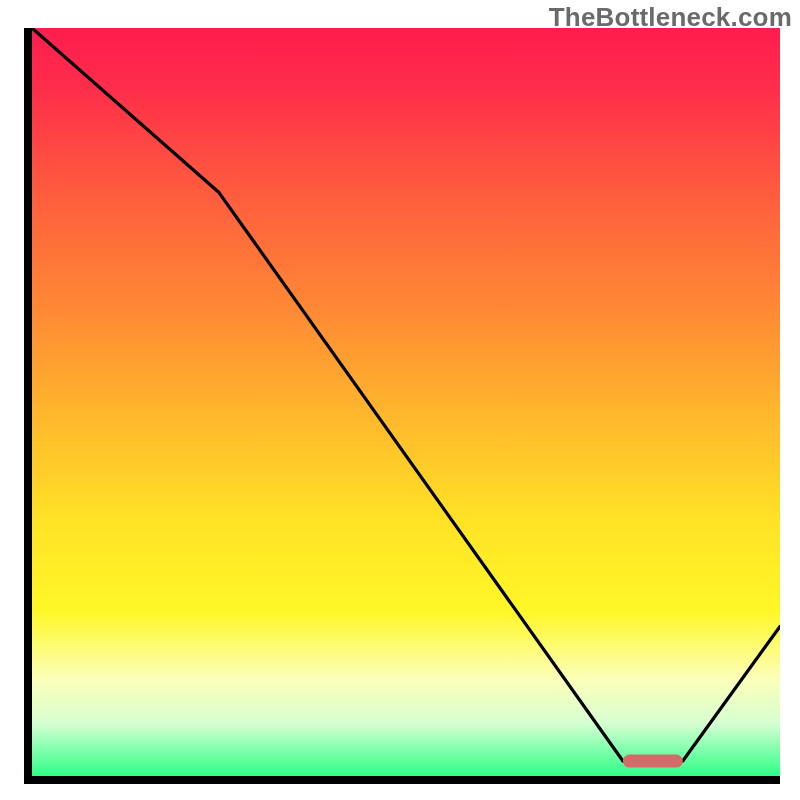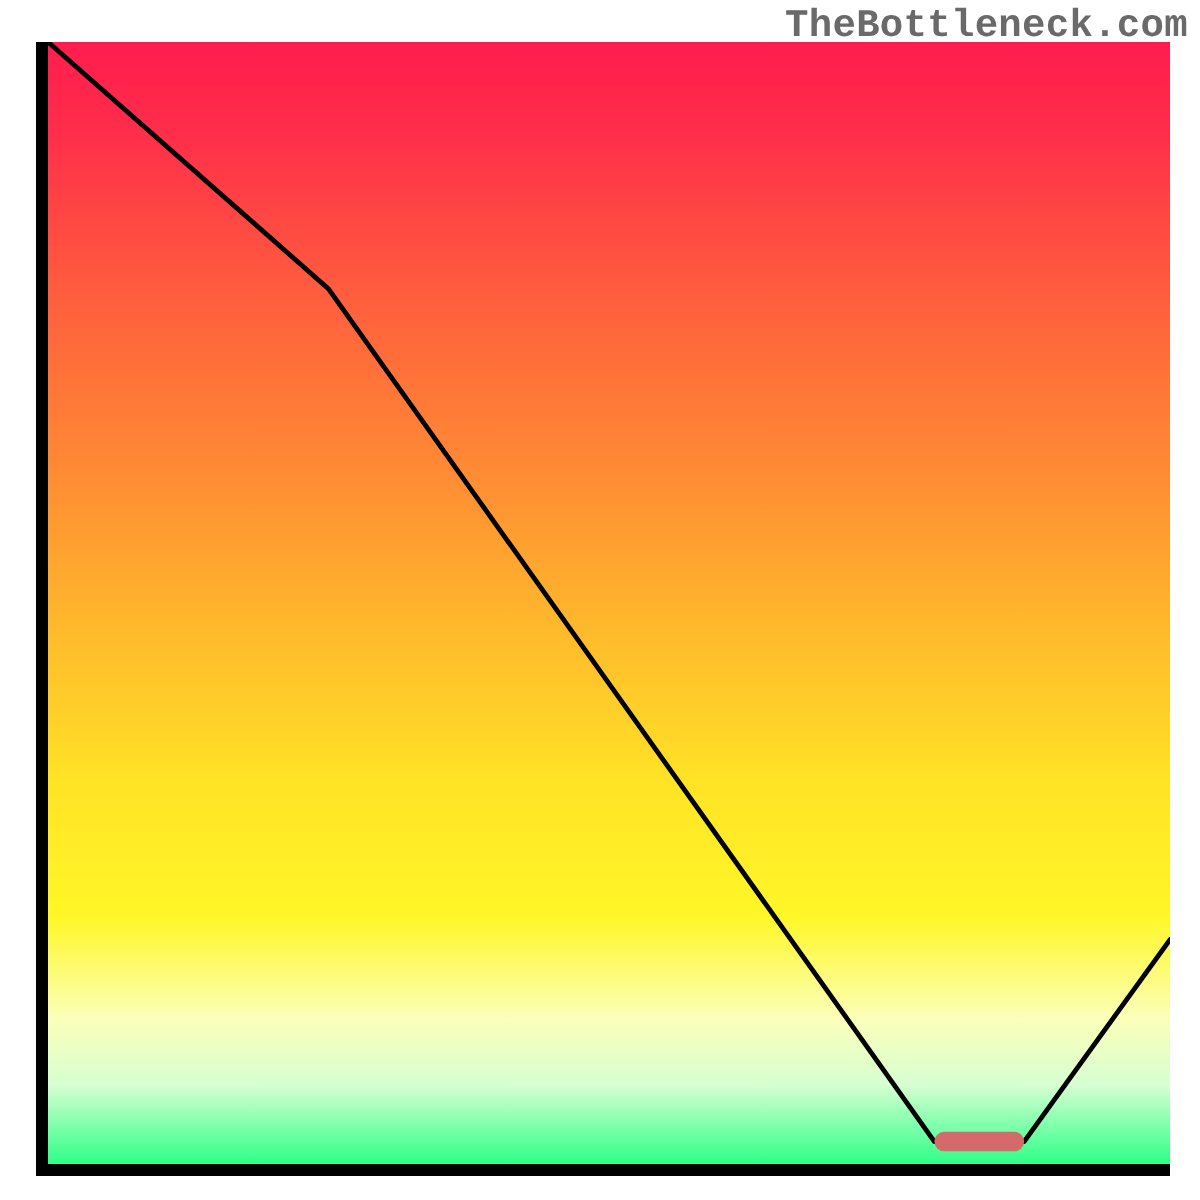--- a/index.html
+++ b/index.html
@@ -8,21 +8,20 @@
     width: 800px;
     height: 800px;
     background: #ffffff;
     font-family: Arial, Helvetica, sans-serif;
     overflow: hidden;
   }
   .wrap {
     position: relative;
     width: 800px;
     height: 800px;
-    font-family: Liberation Mono, monospace;
   }
   .watermark {
     position: absolute;
     top: 2px;
     right: 8px;
     font-size: 26px;
     font-weight: 600;
     color: #6a6a6a;
     letter-spacing: 0.2px;
     user-select: none;

